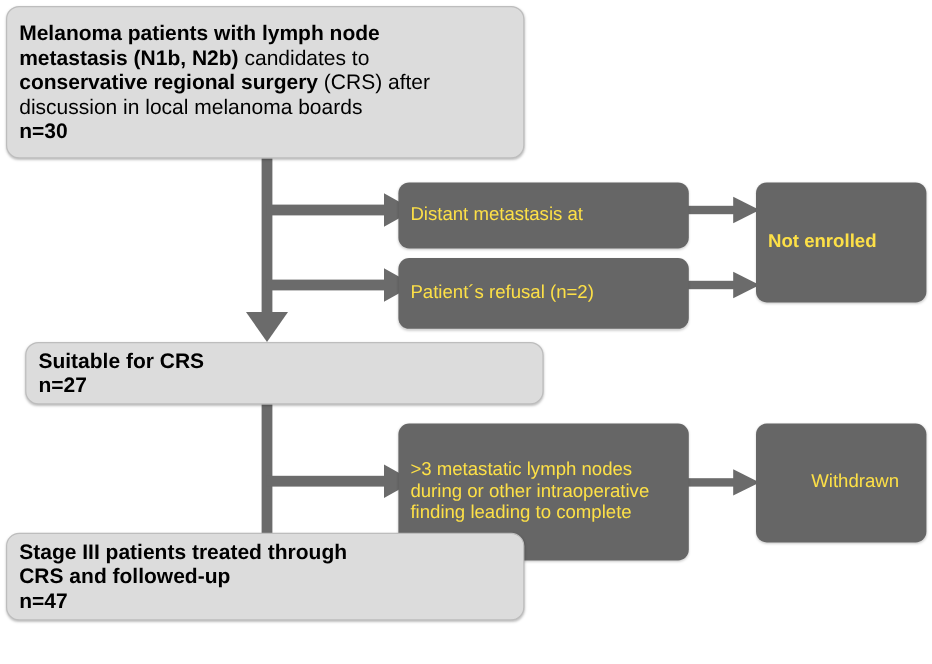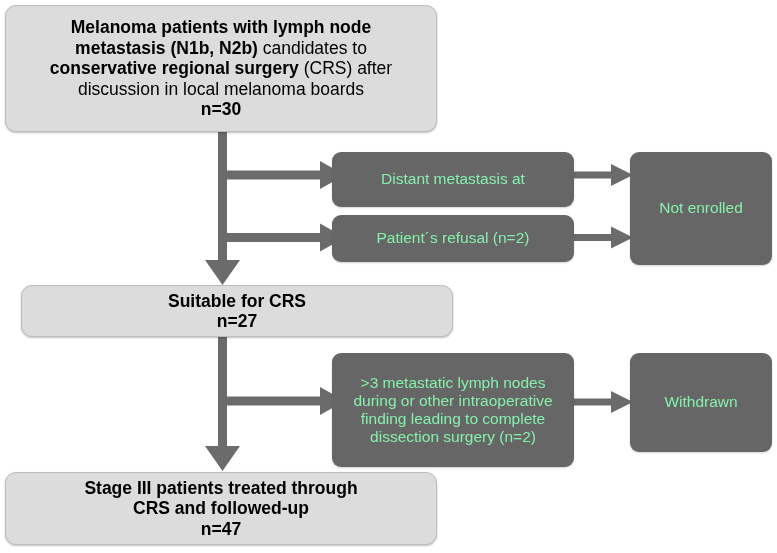--- a/index.html
+++ b/index.html
@@ -20,34 +20,33 @@
     top: 0;
     width: 777px;
     height: 553px;
   }
   .node-box {
     position: absolute;
     box-sizing: border-box;
     display: flex;
     align-items: center;
     justify-content: center;
-    text-align: center;
     line-height: 1.17;
   }
   .node-light {
     background: #dcdcdc;
     border: 1px solid #bdbdbd;
     border-radius: 11px;
     color: #000000;
     box-shadow: 0 1px 2px rgba(0,0,0,0.25);
   }
   .node-dark {
     background: #666666;
     border-radius: 9px;
-    color: #86efac;
+    color: #fde047;
     box-shadow: 0 1px 2px rgba(0,0,0,0.18);
   }
   .node-inner {
     padding: 0 10px;
     width: 100%;
   }
   .t-bold { font-weight: bold; }
   .t-ital { font-style: italic; }
   .fs18 { font-size: 17.5px; }
   .fs16 { font-size: 16px; }
@@ -94,53 +93,52 @@
     <div class="fs18 t-bold">n=30</div>
   </div>
 </div>
 
 <div class="node-box node-dark" style="left:332px; top:152px; width:242px; height:55px;">
   <div class="node-inner">
     <div class="fs15">Distant metastasis at</div>
   </div>
 </div>
 
-<div class="node-box node-dark" style="left:332px; top:215px; width:242px; height:47px;">
+<div class="node-box node-dark" style="left:332px; top:215px; width:242px; height:59px;">
   <div class="node-inner">
     <div class="fs15">Patient´s refusal (n=2)</div>
   </div>
 </div>
 
-<div class="node-box node-dark" style="left:630px; top:152px; width:142px; height:113px;">
+<div class="node-box node-dark" style="left:630px; top:152px; width:142px; height:100px;font-weight:bold;">
   <div class="node-inner">
     <div class="fs15">Not enrolled</div>
   </div>
 </div>
 
 <div class="node-box node-light" style="left:5px; top:285px; width:432px; height:52px;margin-left:16px;">
   <div class="node-inner">
     <div class="fs18 t-bold">Suitable for CRS</div>
     <div class="fs18 t-bold">n=27</div>
   </div>
 </div>
 
 <div class="node-box node-dark" style="left:332px; top:353px; width:242px; height:114px;">
   <div class="node-inner">
     <div class="fs15">&gt;3 metastatic lymph nodes</div>
     <div class="fs15">during or other intraoperative</div>
     <div class="fs15">finding leading to complete</div>
-    <div class="fs15">dissection surgery (n=2)</div>
   </div>
 </div>
 
-<div class="node-box node-dark" style="left:630px; top:353px; width:142px; height:99px;">
+<div class="node-box node-dark" style="left:630px; top:353px; width:142px; height:99px;padding-left:36px;">
   <div class="node-inner">
     <div class="fs15">Withdrawn</div>
   </div>
 </div>
 
-<div class="node-box node-light" style="left:5px; top:472px; width:432px; height:73px;">
+<div class="node-box node-light" style="left:5px; top:444px; width:432px; height:73px;">
   <div class="node-inner">
     <div class="fs18 t-bold">Stage III patients treated through</div>
     <div class="fs18 t-bold">CRS and followed-up</div>
     <div class="fs18 t-bold">n=47</div>
   </div>
 </div>
 
 </body></html>

